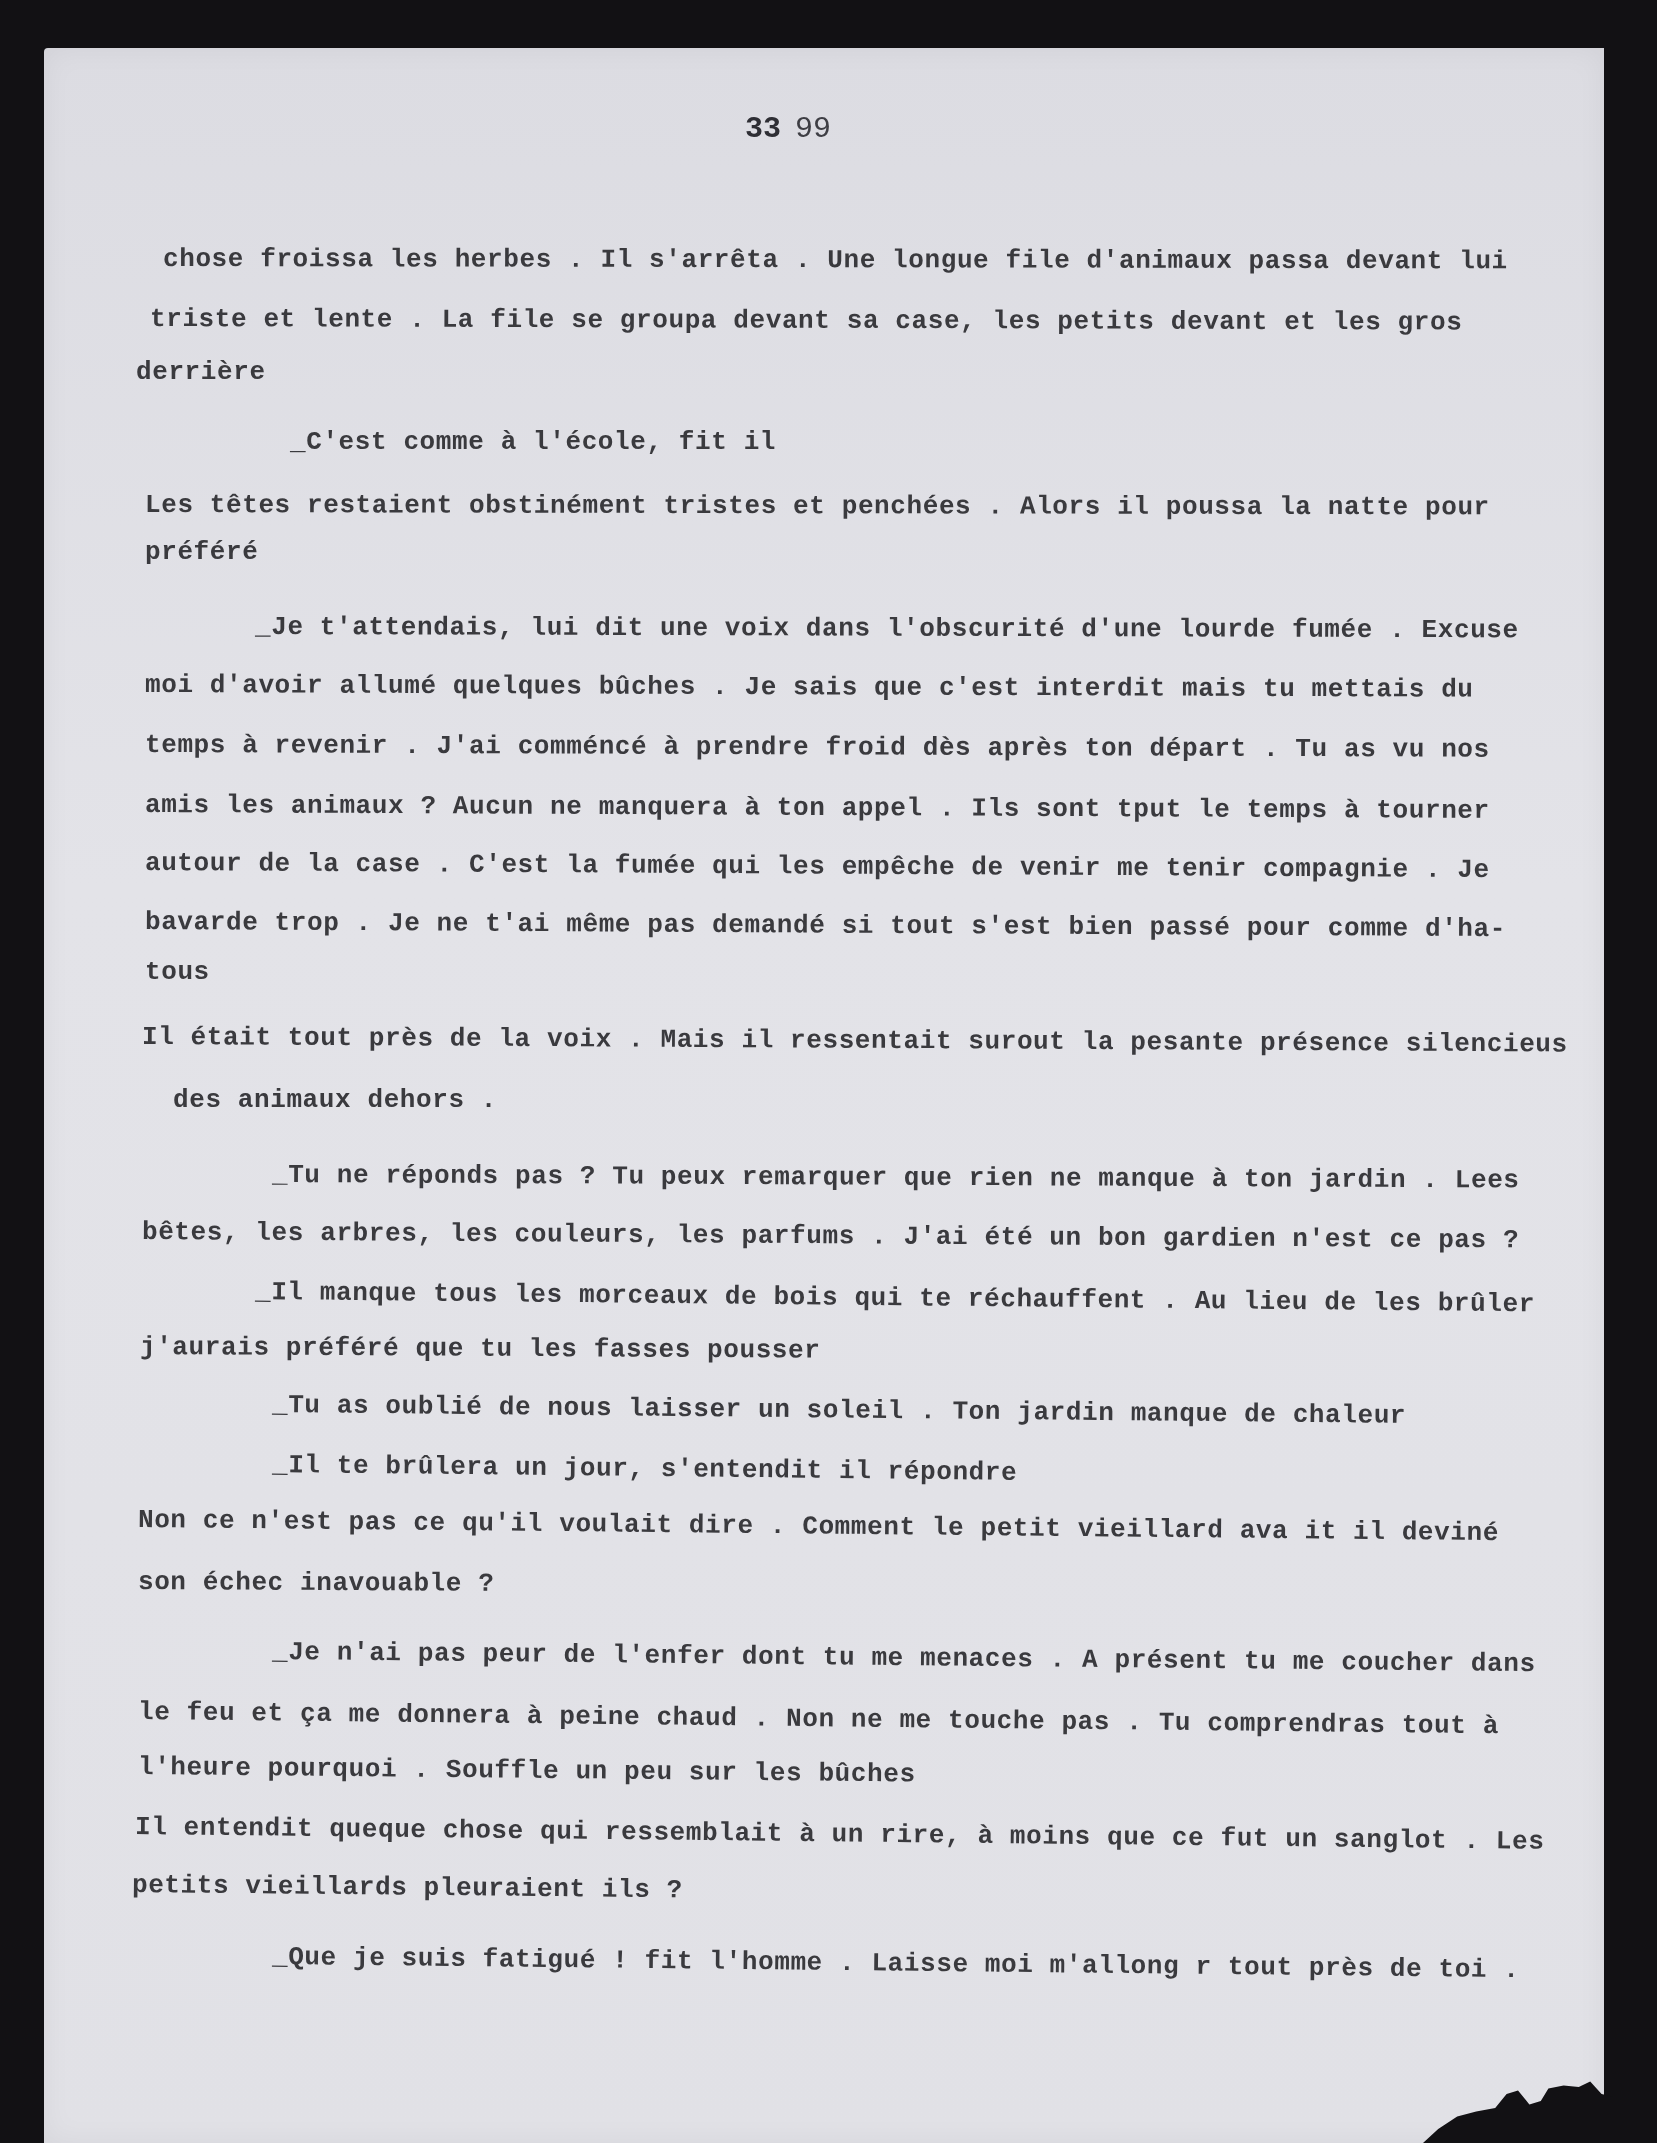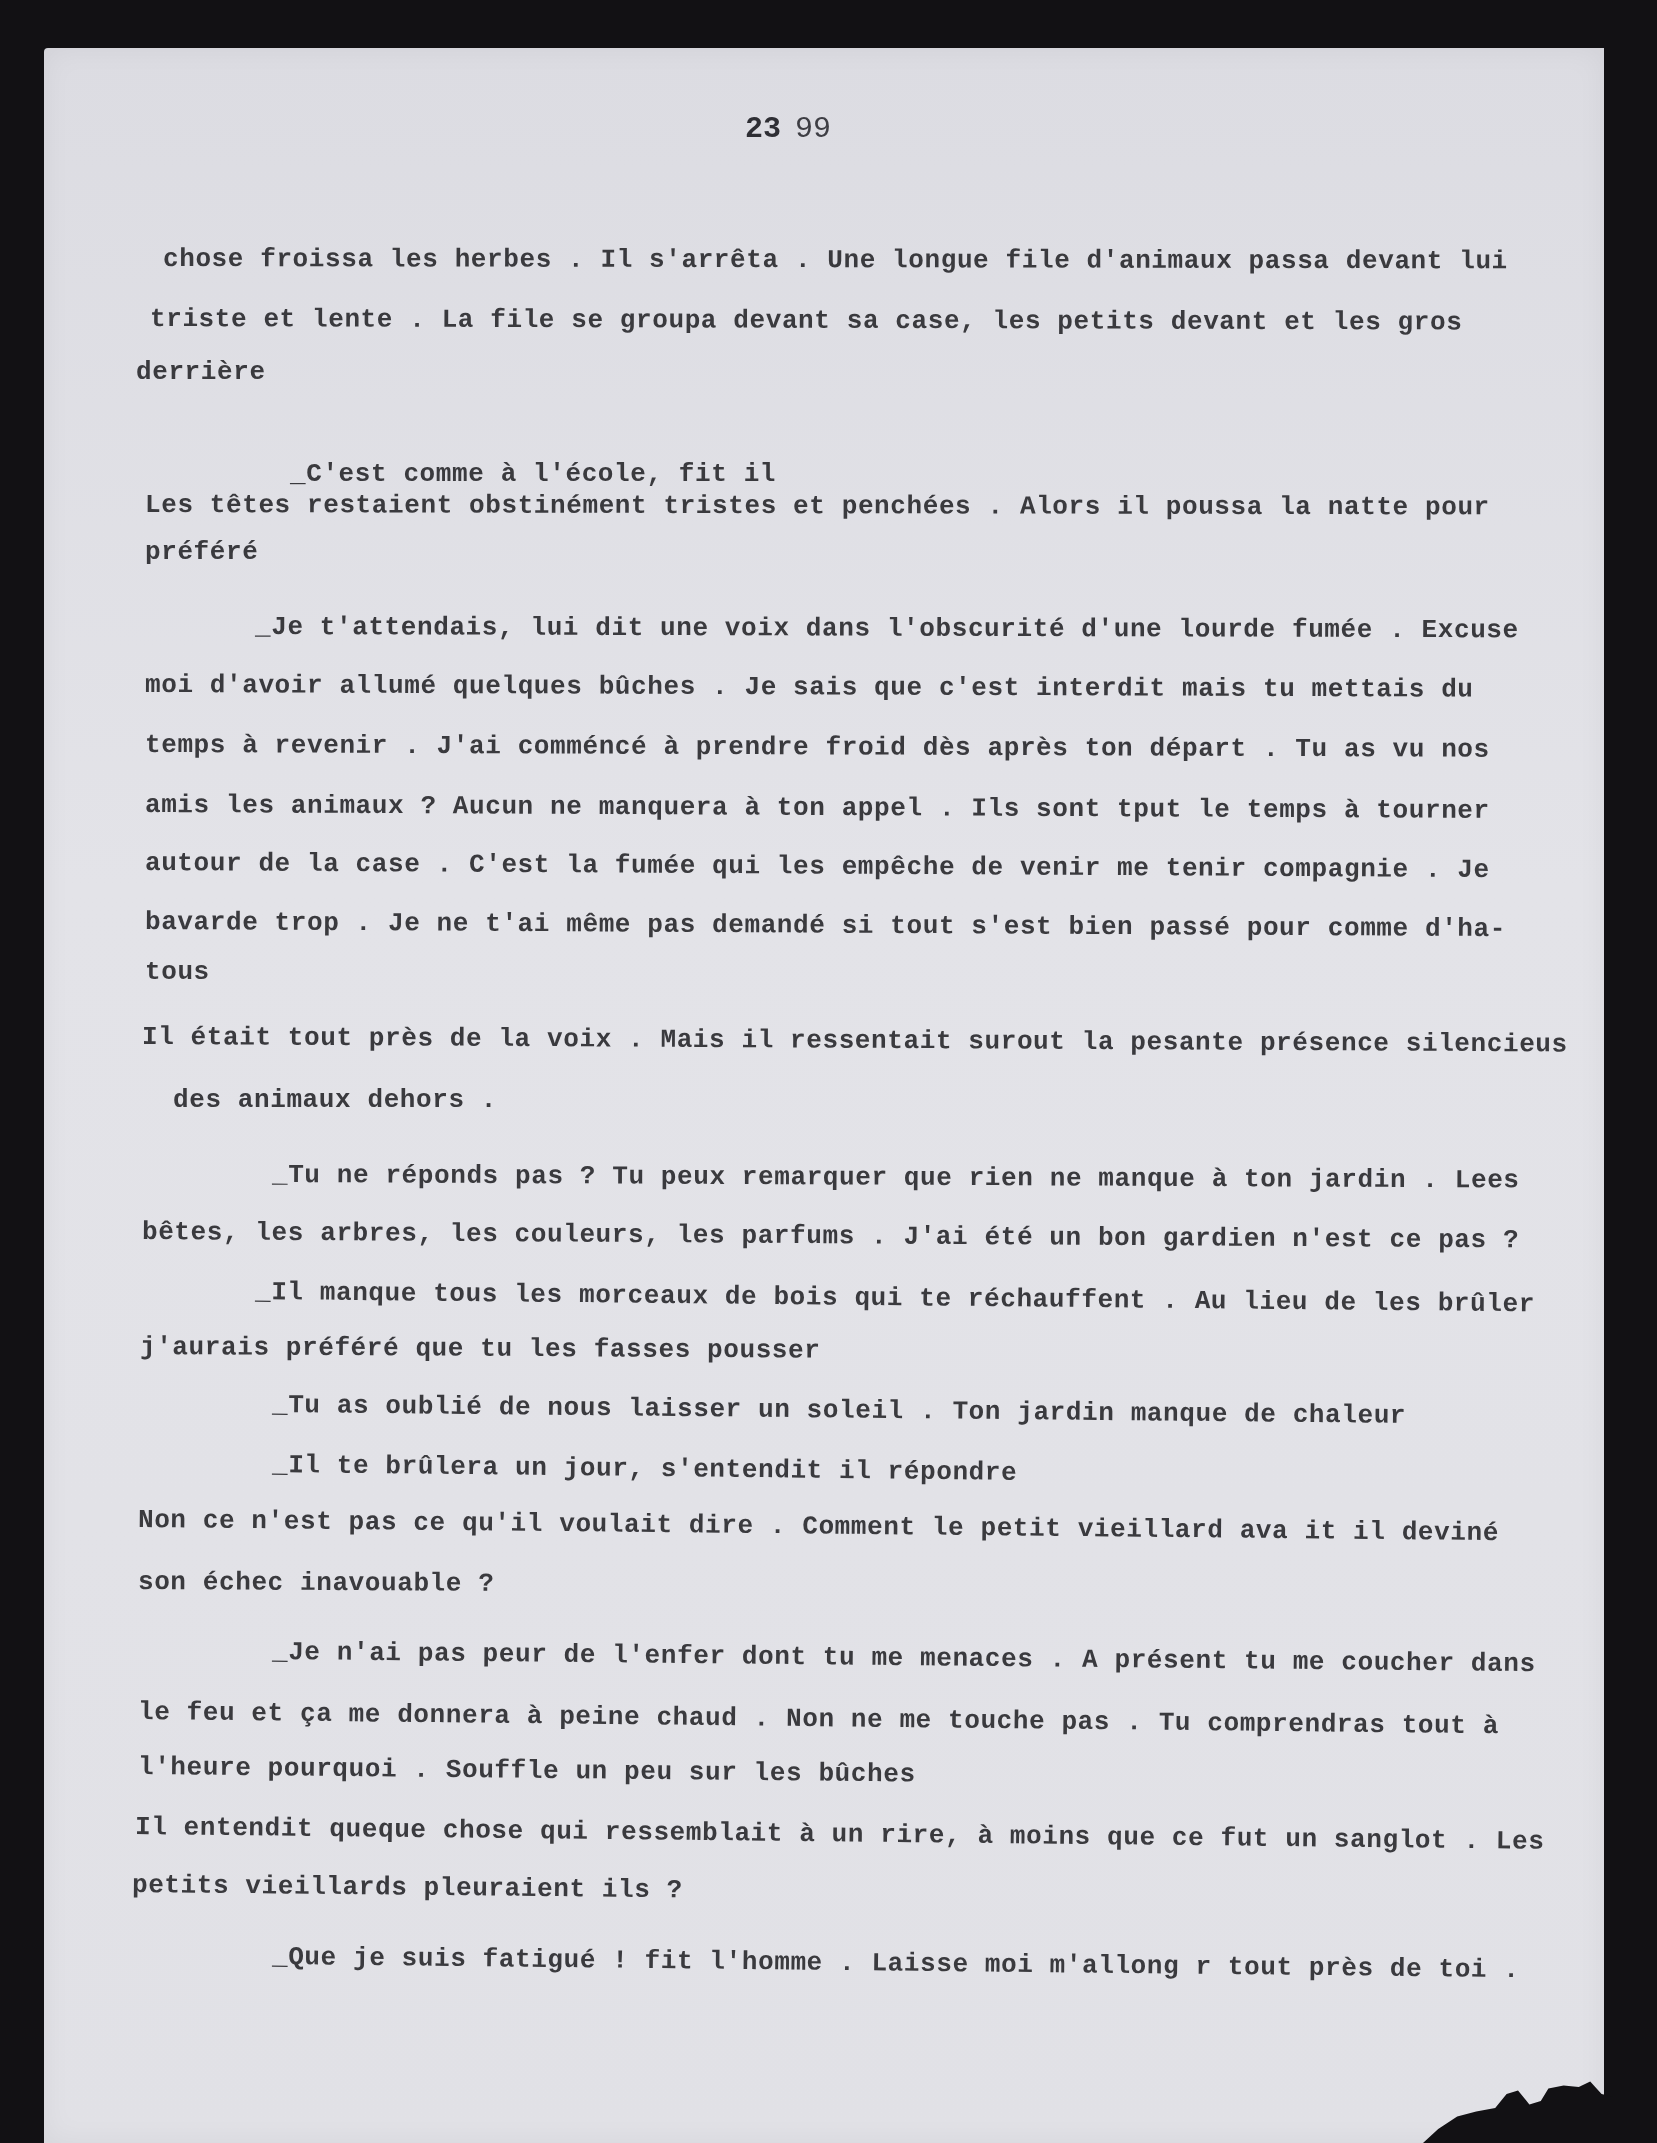--- a/index.html
+++ b/index.html
@@ -56,28 +56,28 @@
       color: #2e2e34;
       margin-right: 14px;
     }
   </style>
 </head>
 <body>
 
 <div class="sheet"></div>
 
 <div class="page-number">
-  <span class="struck">23</span><span>99</span>
+  <span class="struck">33</span><span>99</span>
 </div>
 
 <div id="text-body">
     <div class="line" style="left: 163px; top: 244px; transform: rotate(0.1deg);">chose froissa les herbes . Il s'arrêta . Une longue file d'animaux passa devant lui</div>
     <div class="line" style="left: 150px; top: 304px; transform: rotate(0.15deg);">triste et lente . La file se groupa devant sa case, les petits devant et les gros</div>
     <div class="line" style="left: 136px; top: 357px; transform: rotate(0deg);">derrière</div>
-    <div class="line" style="left: 290px; top: 427px; transform: rotate(0deg); margin-top: 32px;">_C'est comme à l'école, fit il</div>
+    <div class="line" style="left: 290px; top: 427px; transform: rotate(0deg);">_C'est comme à l'école, fit il</div>
     <div class="line" style="left: 145px; top: 490px; transform: rotate(0.1deg);">Les têtes restaient obstinément tristes et penchées . Alors il poussa la natte pour</div>
     <div class="line" style="left: 145px; top: 537px; transform: rotate(0deg);">préféré</div>
     <div class="line" style="left: 255px; top: 612px; transform: rotate(0.15deg);">_Je t'attendais, lui dit une voix dans l'obscurité d'une lourde fumée . Excuse</div>
     <div class="line" style="left: 145px; top: 670px; transform: rotate(0.2deg);">moi d'avoir allumé quelques bûches . Je sais que c'est interdit mais tu mettais du</div>
     <div class="line" style="left: 145px; top: 730px; transform: rotate(0.2deg);">temps à revenir . J'ai comméncé à prendre froid dès après ton départ . Tu as vu nos</div>
     <div class="line" style="left: 145px; top: 790px; transform: rotate(0.25deg);">amis les animaux ? Aucun ne manquera à ton appel  . Ils sont tput le temps à tourner</div>
     <div class="line" style="left: 145px; top: 848px; transform: rotate(0.3deg);">autour de la case . C'est la fumée qui les empêche de venir me tenir compagnie . Je</div>
     <div class="line" style="left: 145px; top: 907px; transform: rotate(0.3deg);">bavarde trop . Je ne t'ai même pas demandé si tout s'est bien passé pour comme d'ha-</div>
     <div class="line" style="left: 145px; top: 957px; transform: rotate(0deg);">tous</div>
     <div class="line" style="left: 142px; top: 1022px; transform: rotate(0.3deg);">Il était tout près de la voix . Mais il ressentait surout la pesante présence silencieus</div>

